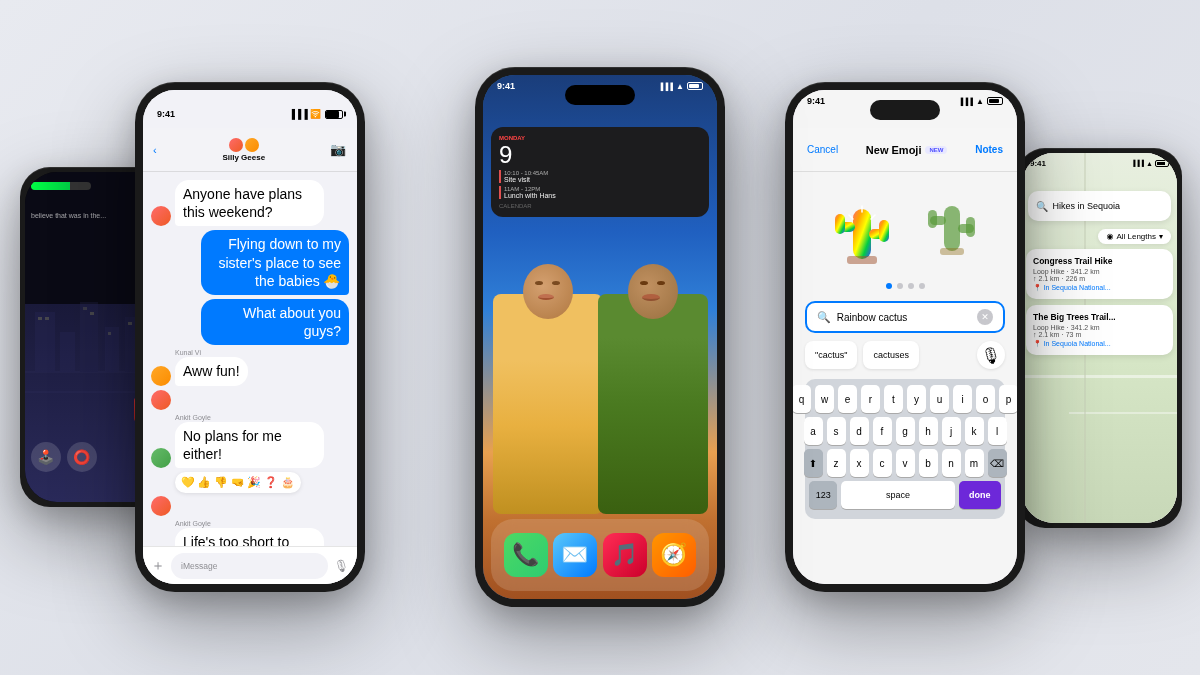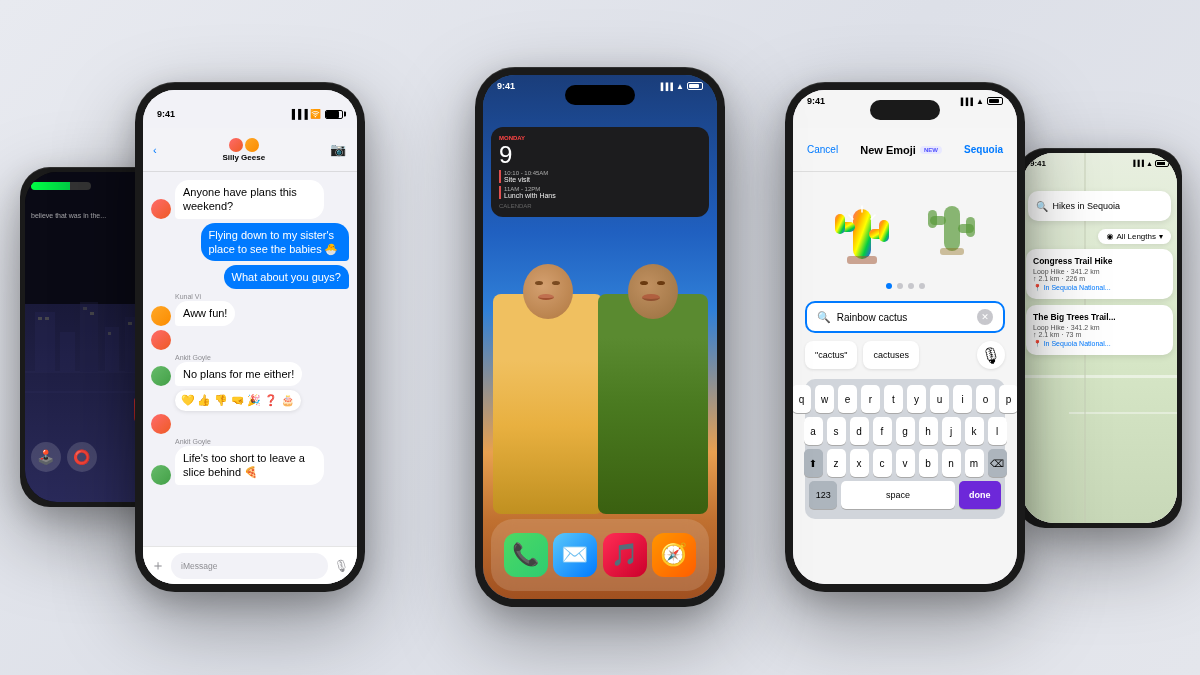--- a/index.html
+++ b/index.html
@@ -203,28 +203,29 @@
       display: flex;
       align-items: center;
       justify-content: center;
       font-size: 8px;
     }
 
     .msg-bubble {
       max-width: 75%;
       padding: 5px 8px;
       border-radius: 14px;
-      font-size: 11px;
+      font-size: 14px;
       line-height: 1.3;
     }
 
     .msg-bubble.sent {
       background: #007AFF;
       color: white;
       border-bottom-right-radius: 4px;
+      text-align: right;
     }
 
     .msg-bubble.received {
       background: white;
       color: #000;
       border-bottom-left-radius: 4px;
     }
 
     .msg-sender-name {
       font-size: 7px;
@@ -1006,21 +1007,21 @@
           </div>
         </div>
       </div>
 
       <div class="emoji-nav">
         <span class="emoji-cancel">Cancel</span>
         <div class="emoji-title">
           <span>New Emoji</span>
           <span class="emoji-new-badge">NEW</span>
         </div>
-        <span class="emoji-insert">Sequoia</span>
+        <span class="emoji-insert">Notes</span>
       </div>
 
       <div class="emoji-content">
 
         <div class="emoji-display-row">
           <div>
             
             <svg width="75" height="85" viewBox="0 0 75 85">
               <defs>
                 <linearGradient id="cactusGrad1" x1="0%" y1="0%" x2="100%" y2="100%">

